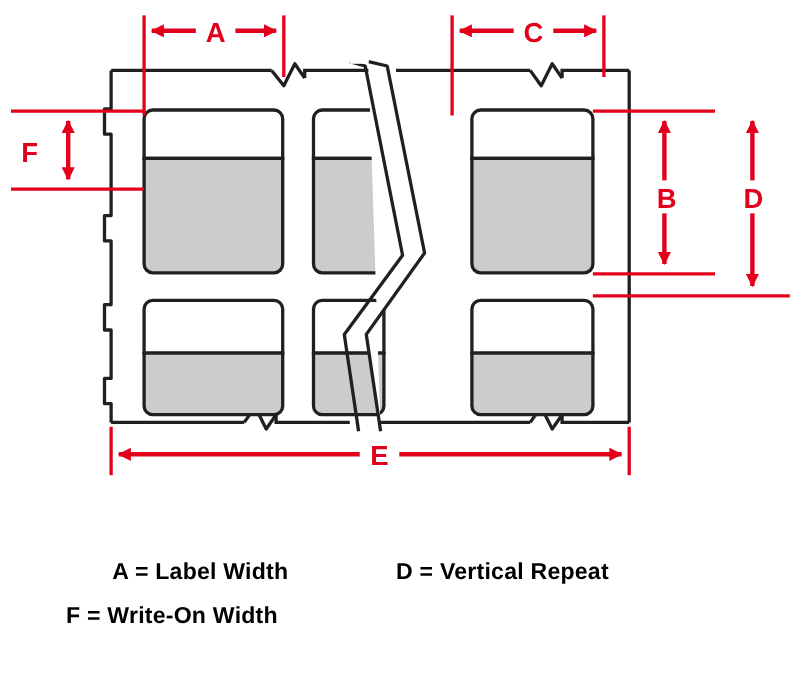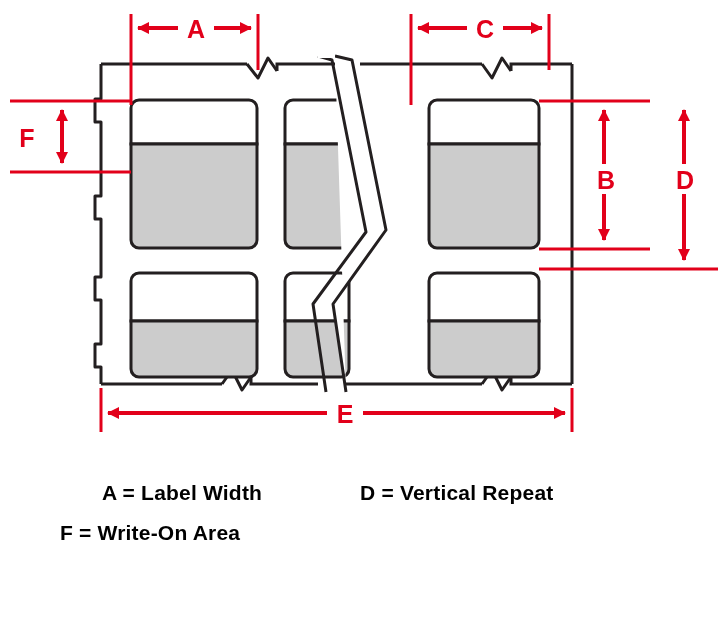--- a/index.html
+++ b/index.html
@@ -17,21 +17,21 @@
   #diagram-wrap {
     position: absolute;
     left: 0;
     top: 0;
     width: 720px;
     height: 470px;
   }
   #legend {
     position: absolute;
     left: 0;
-    top: 473px;
+    top: 500px;
     width: 720px;
     height: 132px;
   }
   .legend-row {
     display: flex;
     width: 640px;
     margin: 0 auto;
     height: 40px;
     align-items: center;
   }
@@ -195,15 +195,15 @@
     </g>
   </svg>
 </div>
 
 <div id="legend">
   <div class="legend-row">
     <div class="legend-cell left">A = Label Width</div>
     <div class="legend-cell right">D = Vertical Repeat</div>
   </div>
   <div class="legend-row">
-    <div class="legend-cell right">F = Write-On Area</div>
+    <div class="legend-cell right">F = Write-On Width</div>
   </div>
 </div>
 
 </body></html>

